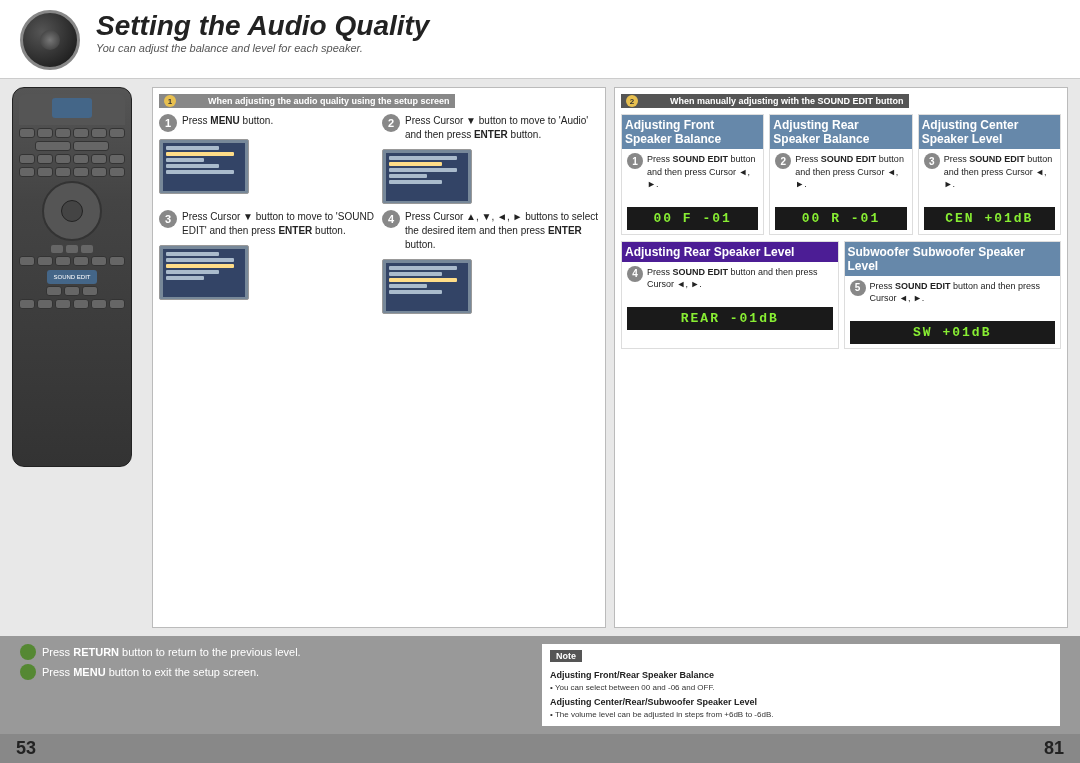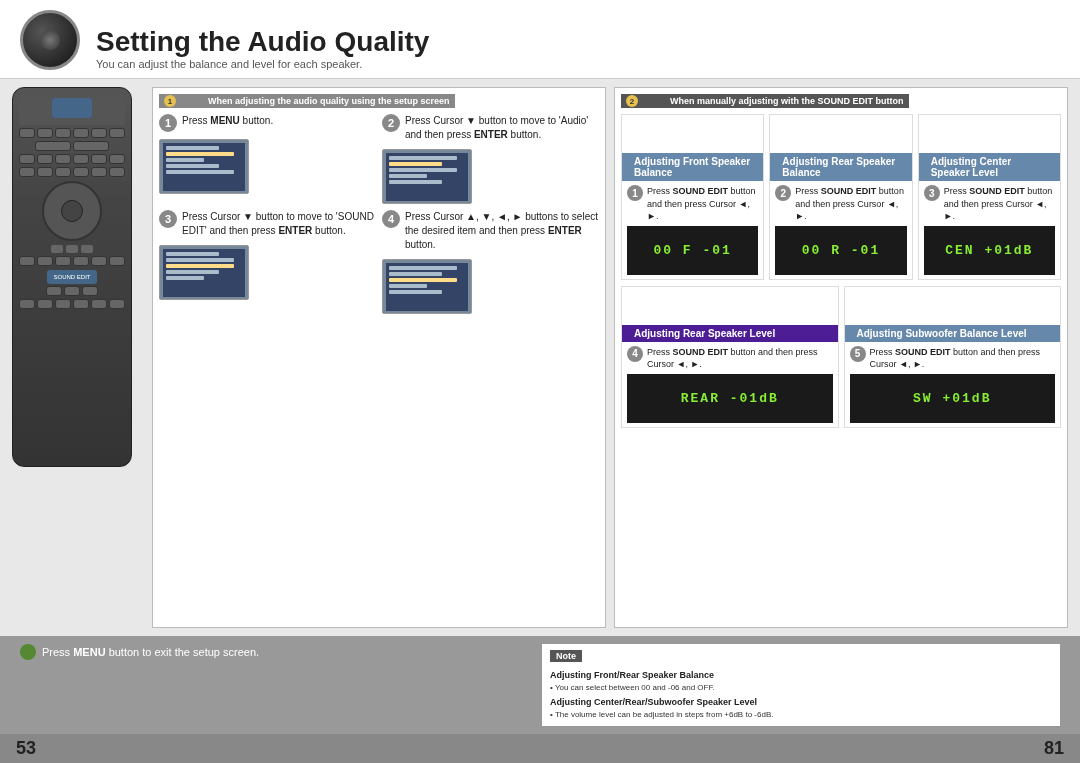--- a/index.html
+++ b/index.html
@@ -20,22 +20,23 @@
       height: 763px;
       background: #e8e8e8;
     }
 
     
     .header {
       background: white;
       padding: 10px 20px 8px 20px;
       border-bottom: 1px solid #ccc;
       display: flex;
-      align-items: flex-end;
+      align-items: flex-start;
       gap: 16px;
+      font-style: italic;
     }
     .speaker-icon {
       width: 60px;
       height: 60px;
       background: radial-gradient(circle at 35% 35%, #555, #111);
       border-radius: 50%;
       border: 3px solid #888;
       flex-shrink: 0;
       display: flex;
       align-items: center;
@@ -350,39 +351,38 @@
       flex-shrink: 0;
     }
 
     .adj-col {
       border: 1px solid #ddd;
       padding: 0;
     }
     .adj-col-header {
       background: #6688aa;
       color: white;
-      font-size: 10px;
-      font-weight: bold;
-      padding: 3px 12px;
-      margin-top: 38px;
+      font-size: 12px;
+      font-weight: bold;
+      padding: 3px 3px;
     }
     .adj-col-body {
       padding: 4px 5px;
     }
 
     .display-green {
       background: #1a1a1a;
       color: #88ee33;
       font-family: 'Courier New', monospace;
       font-size: 13px;
       font-weight: bold;
       letter-spacing: 2px;
-      padding: 17px 6px;
+      padding: 4px 6px;
       text-align: center;
-      margin-top: 3px;
+      margin-top: 16px;
     }
 
   </style>
 </head>
 <body>
 
 <div class="page-container">
 
   <div class="header">
     <div class="speaker-icon"></div>
@@ -597,38 +597,42 @@
               <div class="adj-col-body">
                 <div style="display:flex;gap:4px;align-items:flex-start;">
                   <div class="adj-step-num">4</div>
                   <div class="adj-step-text">Press <b>SOUND EDIT</b> button and then press Cursor ◄, ►.</div>
                 </div>
                 <div class="display-green">REAR -01dB</div>
               </div>
             </div>
 
             <div class="adj-col">
-              <div class="adj-col-header" style="background:#6688aa;">Adjusting Subwoofer Balance Level</div>
+              <div class="adj-col-header" style="background:#6688aa;">Subwoofer Subwoofer Speaker Level</div>
               <div class="adj-col-body">
                 <div style="display:flex;gap:4px;align-items:flex-start;">
                   <div class="adj-step-num">5</div>
                   <div class="adj-step-text">Press <b>SOUND EDIT</b> button and then press Cursor ◄, ►.</div>
                 </div>
                 <div class="display-green">SW  +01dB</div>
               </div>
             </div>
           </div>
         </div>
 
       </div>
     </div>
   </div>
 
   <div class="footer">
     <div class="footer-left">
+      <div class="footer-btn">
+        <div class="green-dot"></div>
+        <div class="footer-text">Press <b>RETURN</b> button to return to the previous level.</div>
+      </div>
       <div class="footer-btn">
         <div class="green-dot"></div>
         <div class="footer-text">Press <b>MENU</b> button to exit the setup screen.</div>
       </div>
     </div>
     <div class="footer-right">
       <div class="note-header">Note</div>
       <div class="note-title">Adjusting Front/Rear Speaker Balance</div>
       <div class="note-item">• You can select between 00 and -06 and OFF.</div>
       <div class="note-title">Adjusting Center/Rear/Subwoofer Speaker Level</div>

